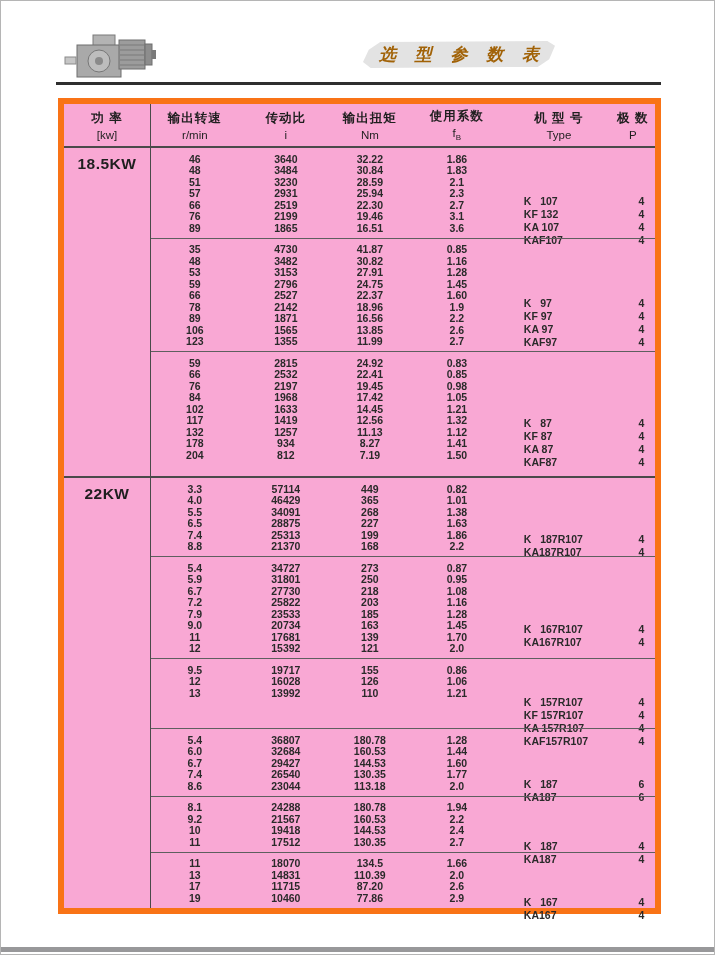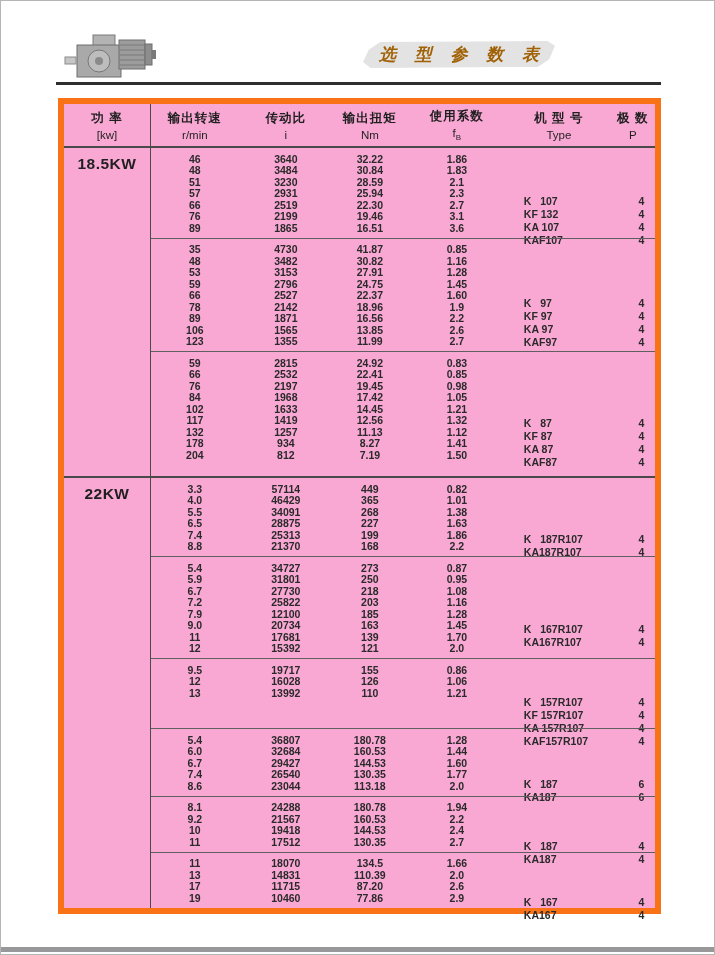--- a/index.html
+++ b/index.html
@@ -397,21 +397,21 @@
                 <span>1.08</span>
               </div>
               <div class="data-row">
                 <span>7.2</span>
                 <span>25822</span>
                 <span>203</span>
                 <span>1.16</span>
               </div>
               <div class="data-row">
                 <span>7.9</span>
-                <span>12100</span>
+                <span>23533</span>
                 <span>185</span>
                 <span>1.28</span>
               </div>
               <div class="data-row">
                 <span>9.0</span>
                 <span>20734</span>
                 <span>163</span>
                 <span>1.45</span>
               </div>
               <div class="data-row">

